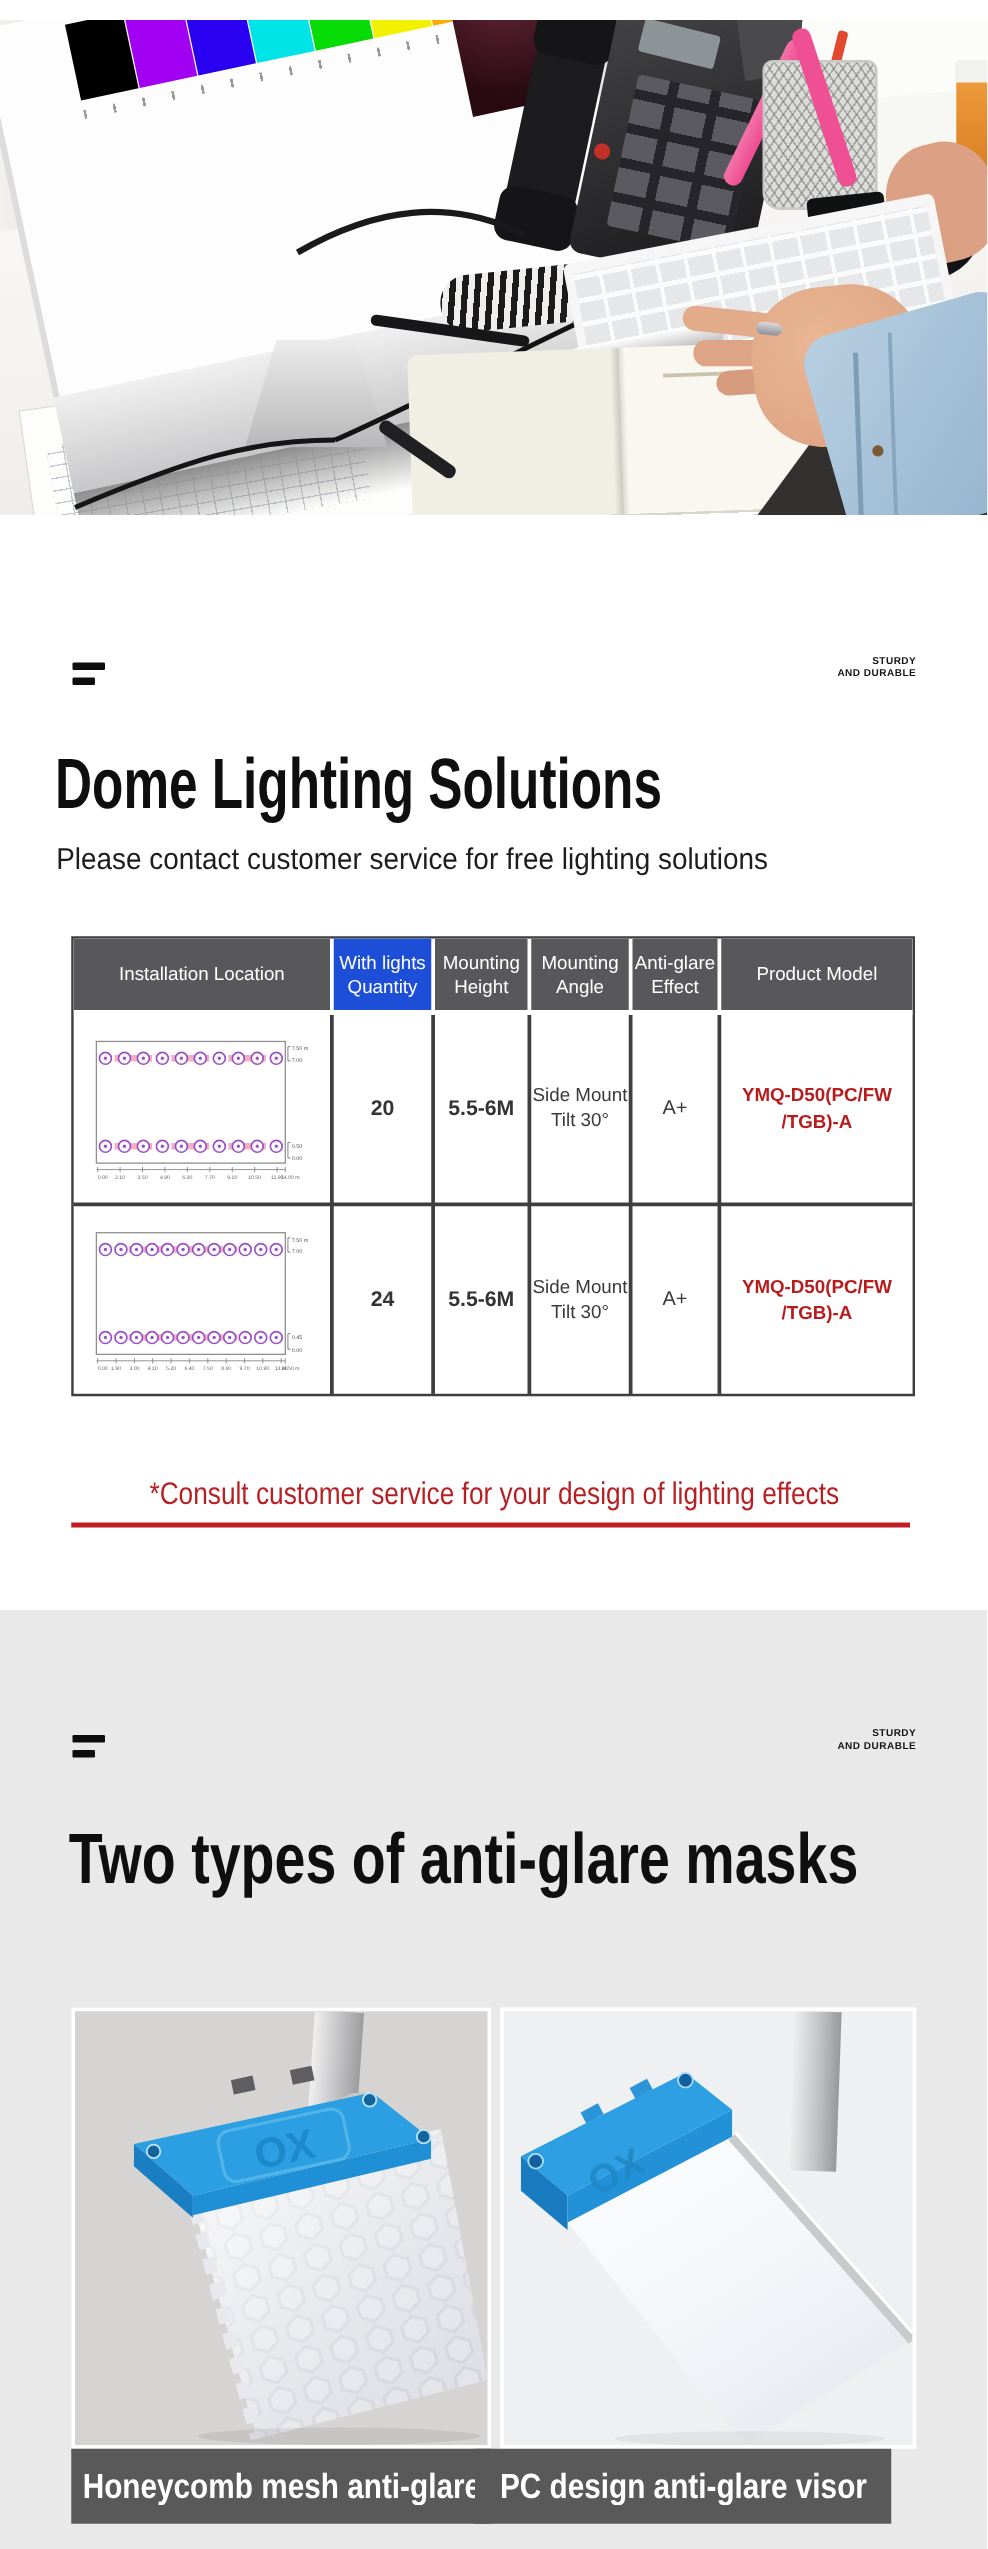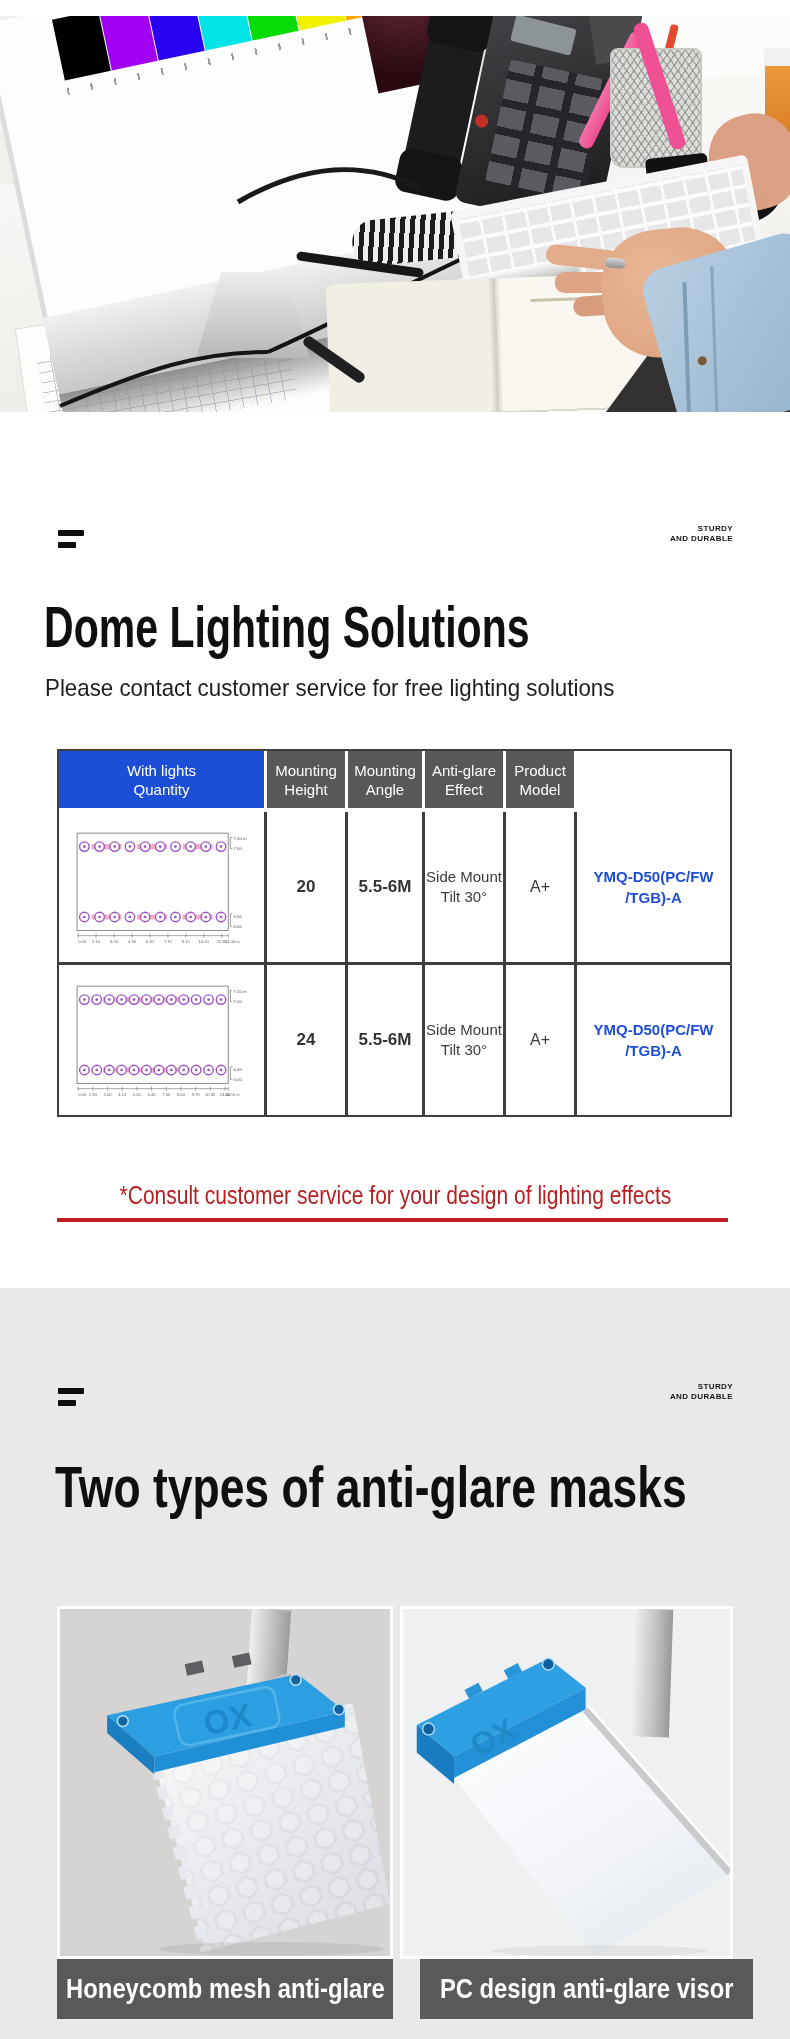--- a/index.html
+++ b/index.html
@@ -123,21 +123,21 @@
   .thead{background:#fff;}
   .th{background:#58585a;color:#fff;font-size:15px;line-height:19px;height:57px;display:flex;align-items:center;justify-content:center;
       text-align:center;white-space:pre-line;}
   .tspacer{height:4px;background:#fff;}
   .tbody{display:flex;flex-direction:column;gap:3px;background:#3e3e40;}
   .trow{background:#3e3e40;}
   .td{background:#fff;height:150px;display:flex;flex-direction:column;align-items:center;justify-content:center;
       color:#3a3a3a;text-align:center;}
   .td.num{font-size:17px;font-weight:600;color:#333;}
   .td.angle{font-size:15px;line-height:20px;}
-  .td.model{font-size:15px;font-weight:600;line-height:21px;color:#1d4ed8;}
+  .td.model{font-size:15px;font-weight:600;line-height:21px;color:#b91c1c;}
   .note{left:0;top:1165px;width:790px;text-align:center;font-size:25px;}
   .rule{left:57px;top:1202px;width:671px;height:4px;}
 
   
   .sec2bg{left:0;top:1272px;width:790px;height:767px;background:#e9e9e9;}
   .card-img{width:336px;height:353px;border:3px solid #ffffff;box-sizing:border-box;overflow:hidden;}
   .cap{height:60px;display:flex;align-items:center;justify-content:center;color:#fff;font-size:28px;font-weight:700;}
 </style>
 </head>
 <body>
@@ -259,20 +259,21 @@
 
   <div class="abs sub" style="left:45px;top:658px;">
     <span class="cx cx93">Please contact customer service for free lighting solutions</span>
   </div>
   <div class="abs h1" style="left:44px;top:580px;">
     <span class="cx cx72">Dome Lighting Solutions</span>
   </div>
 
   <div class="abs tablewrap">
     <div class="thead">
+      <div class="th" style="background: rgb(88, 88, 90);">Installation Location</div>
       <div class="th" style="background: #1d4ed8;">With lights
 Quantity</div>
       <div class="th" style="background: rgb(88, 88, 90);">Mounting
 Height</div>
       <div class="th" style="background: rgb(88, 88, 90);">Mounting
 Angle</div>
       <div class="th" style="background: rgb(88, 88, 90);">Anti-glare
 Effect</div>
       <div class="th" style="background: rgb(88, 88, 90);">Product Model</div>
     </div>
@@ -558,17 +559,17 @@
         <polygon points="14,118 148,50 186,80 52,150" fill="#2d9fe2"></polygon>
         <polygon points="14,118 52,150 52,178 14,146" fill="#1a7cc0"></polygon>
         <polygon points="52,150 186,80 186,102 52,172" fill="#2391d8"></polygon>
         <text x="68" y="142" transform="rotate(-27 90 130)" font-size="32" font-weight="bold" fill="#1f86c4" opacity=".8" font-family="Liberation Sans, sans-serif">OX</text>
         <circle cx="26" cy="122" r="6" fill="#1260a0" stroke="#a9def5" stroke-width="1.5"></circle>
         <circle cx="148" cy="56" r="6" fill="#1260a0" stroke="#a9def5" stroke-width="1.5"></circle>
       </g>
       <ellipse cx="200" cy="348" rx="110" ry="6" fill="rgba(0,0,0,0.05)"></ellipse>
     </svg>
   </div>
-  <div class="abs cap" style="left: 420px; top: 1943px; width: 333px; background: rgb(89, 89, 89);">
+  <div class="abs cap" style="left: 380px; top: 1943px; width: 333px; background: rgb(89, 89, 89);">
     <span class="cx cx85c">PC design anti-glare visor</span>
   </div>
 
 </div>
 
 </body></html>

